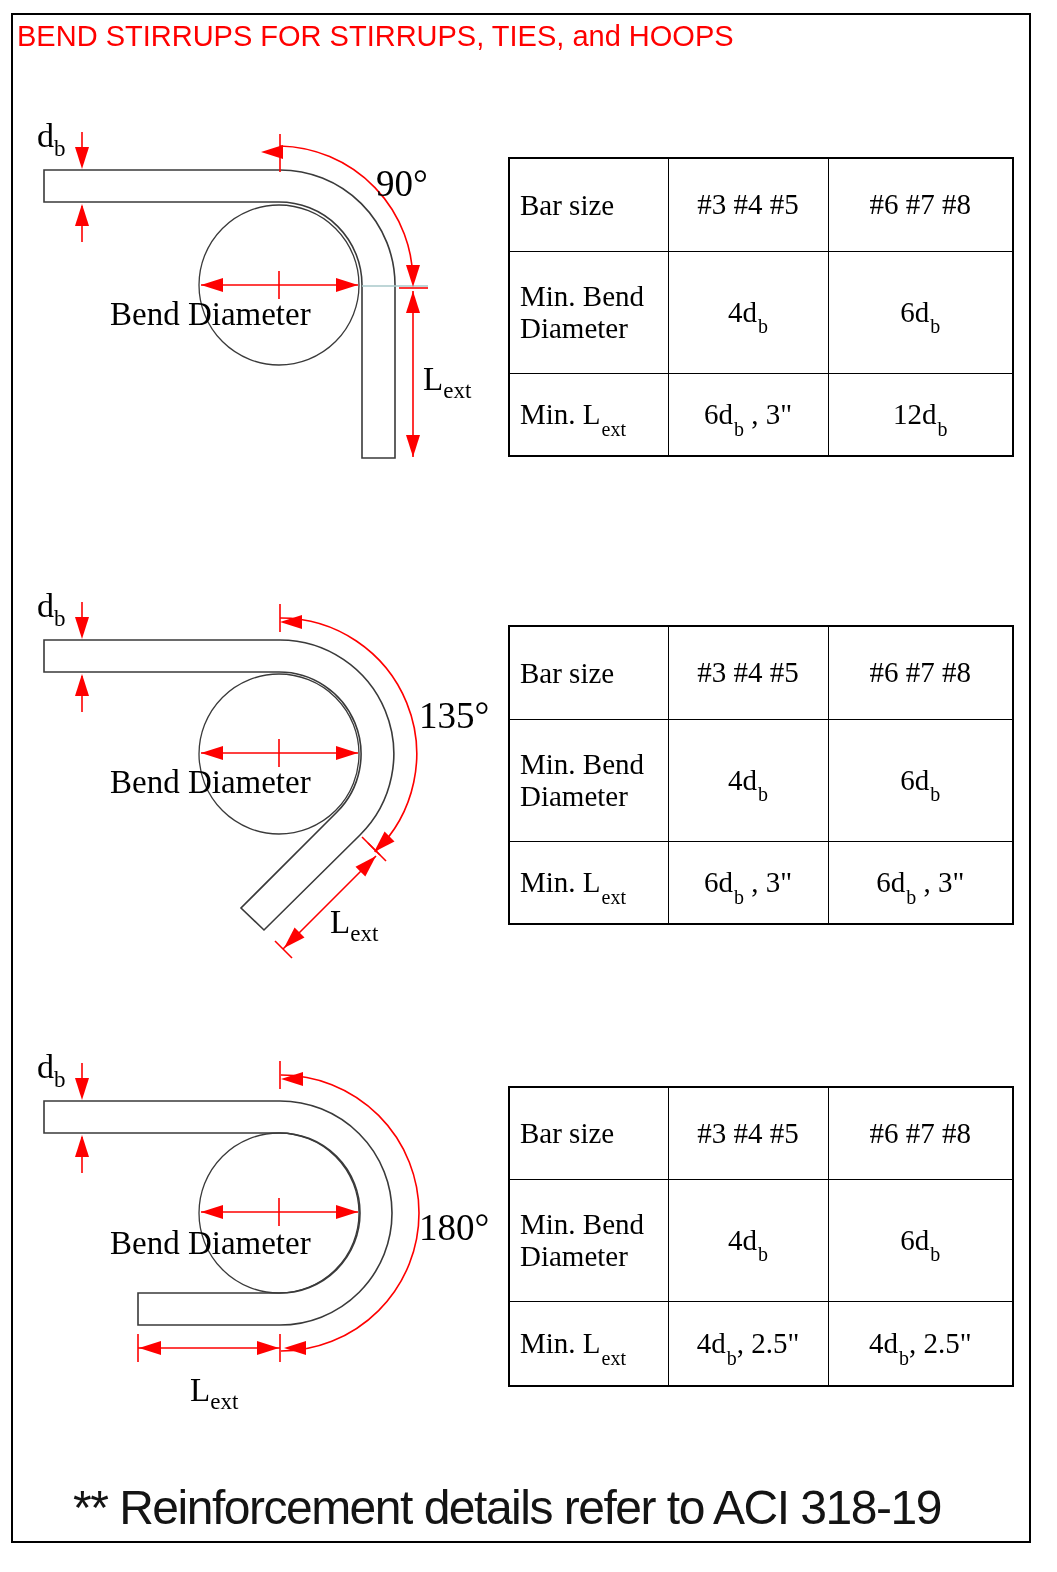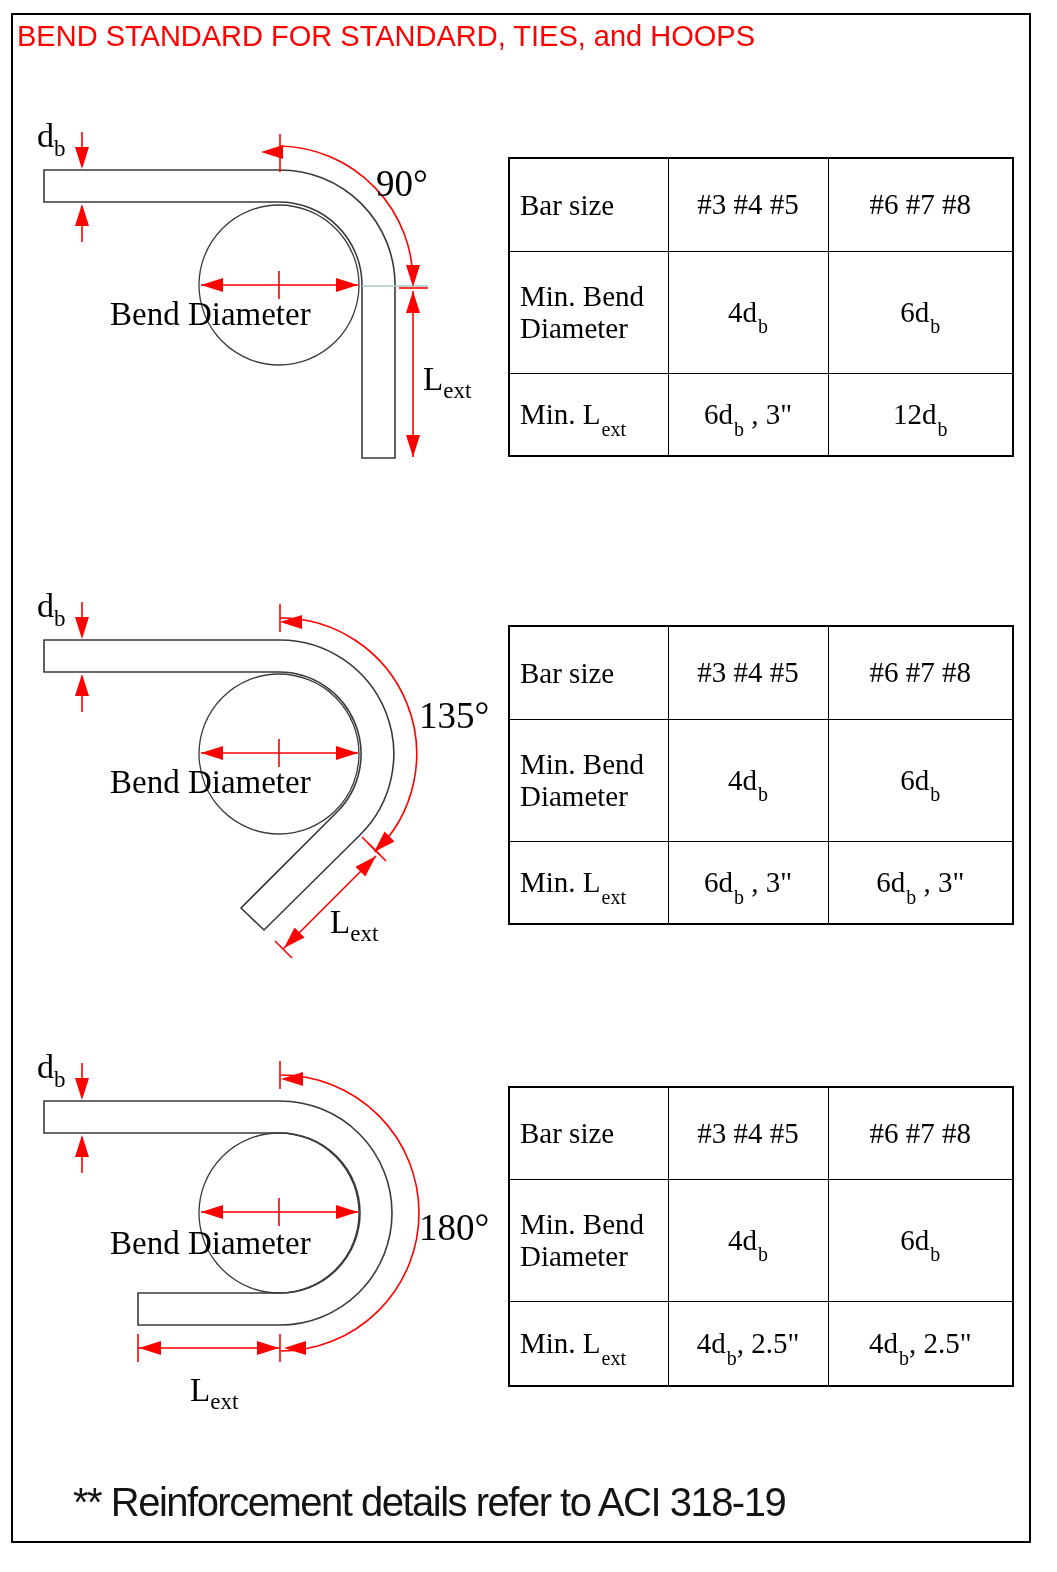--- a/index.html
+++ b/index.html
@@ -1,21 +1,21 @@
 <!DOCTYPE html>
 <html><head>
 <meta charset="utf-8">
 <style>
   html,body{margin:0;padding:0;background:#fff;}
   body{width:1057px;height:1572px;position:relative;font-family:"Liberation Sans",sans-serif;}
   .page-border{position:absolute;left:11px;top:13px;width:1020px;height:1530px;
     border:2px solid #000;box-sizing:border-box;background:#fff;}
   .title{position:absolute;left:17px;top:20px;font-size:29px;color:#ff0000;
     font-family:"Liberation Sans",sans-serif;white-space:nowrap;}
-  .footer{position:absolute;left:73px;top:1480px;font-size:40px;color:#141414;
+  .footer{position:absolute;left:73px;top:1480px;font-size:48px;color:#141414;
     letter-spacing:-1.5px;font-family:"Liberation Sans",sans-serif;white-space:nowrap;}
   svg.diagram-layer{position:absolute;left:0;top:0;}
 
   
   .bar{fill:none;stroke:#3a3a3a;stroke-width:1.6;}
   .circ{fill:none;stroke:#3a3a3a;stroke-width:1.3;}
   .rl{stroke:#fe0000;stroke-width:1.6;fill:none;}
   .ra{fill:#fe0000;stroke:none;}
   .ll{stroke:#a9c8ca;stroke-width:1.6;}
   .t-serif{font-family:"Liberation Serif",serif;fill:#000;}
@@ -31,21 +31,21 @@
   .dtable{border:2px solid #000;}
   .dtable .lbl{text-align:left;padding-left:10px;line-height:1.12;}
   .dtable .val{text-align:center;font-family:Liberation Serif, serif;}
   .sb{font-size:20px;position:relative;top:5px;line-height:0;margin-left:1px;}
 </style>
 </head>
 <body>
 
 <div class="page-border"></div>
 
-<div class="title">BEND STANDARD FOR STANDARD, TIES, and HOOPS</div>
+<div class="title">BEND STIRRUPS FOR STIRRUPS, TIES, and HOOPS</div>
 
 <svg class="diagram-layer" width="1057" height="1572" viewBox="0 0 1057 1572">
 
   <g>
     <circle class="circ" cx="279" cy="285" r="80"></circle>
     <path class="bar" d="M 44,170 L 280,170 A 115 115 0 0 1 395,285 L 395,458 L 362,458 L 362,285 A 83 83 0 0 0 279,202 L 44,202 Z"></path>
     <line class="ll" x1="362" y1="286" x2="428" y2="286"></line>
 
     <g>
       <line class="rl" x1="82" y1="132" x2="82" y2="166"></line>

